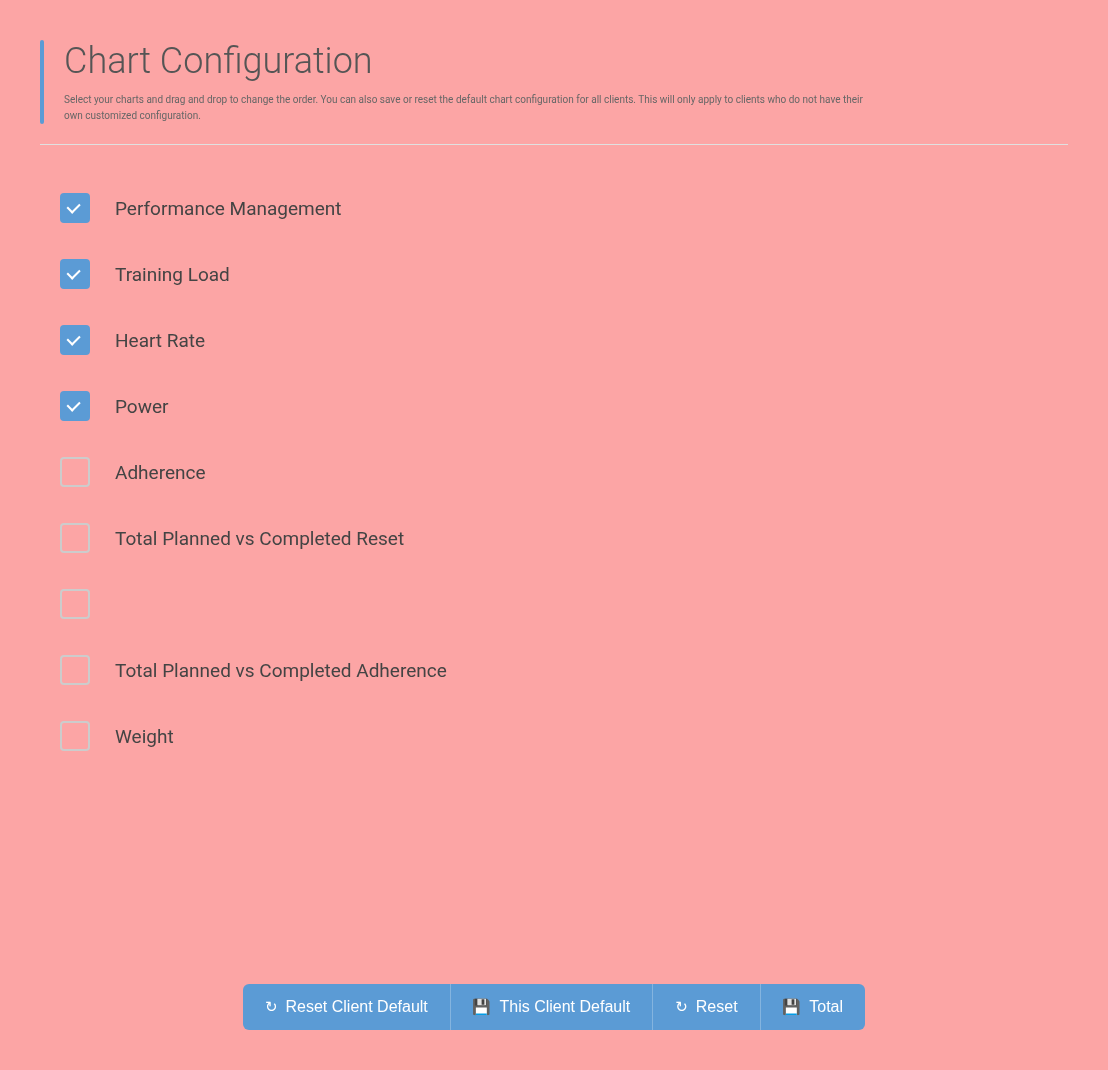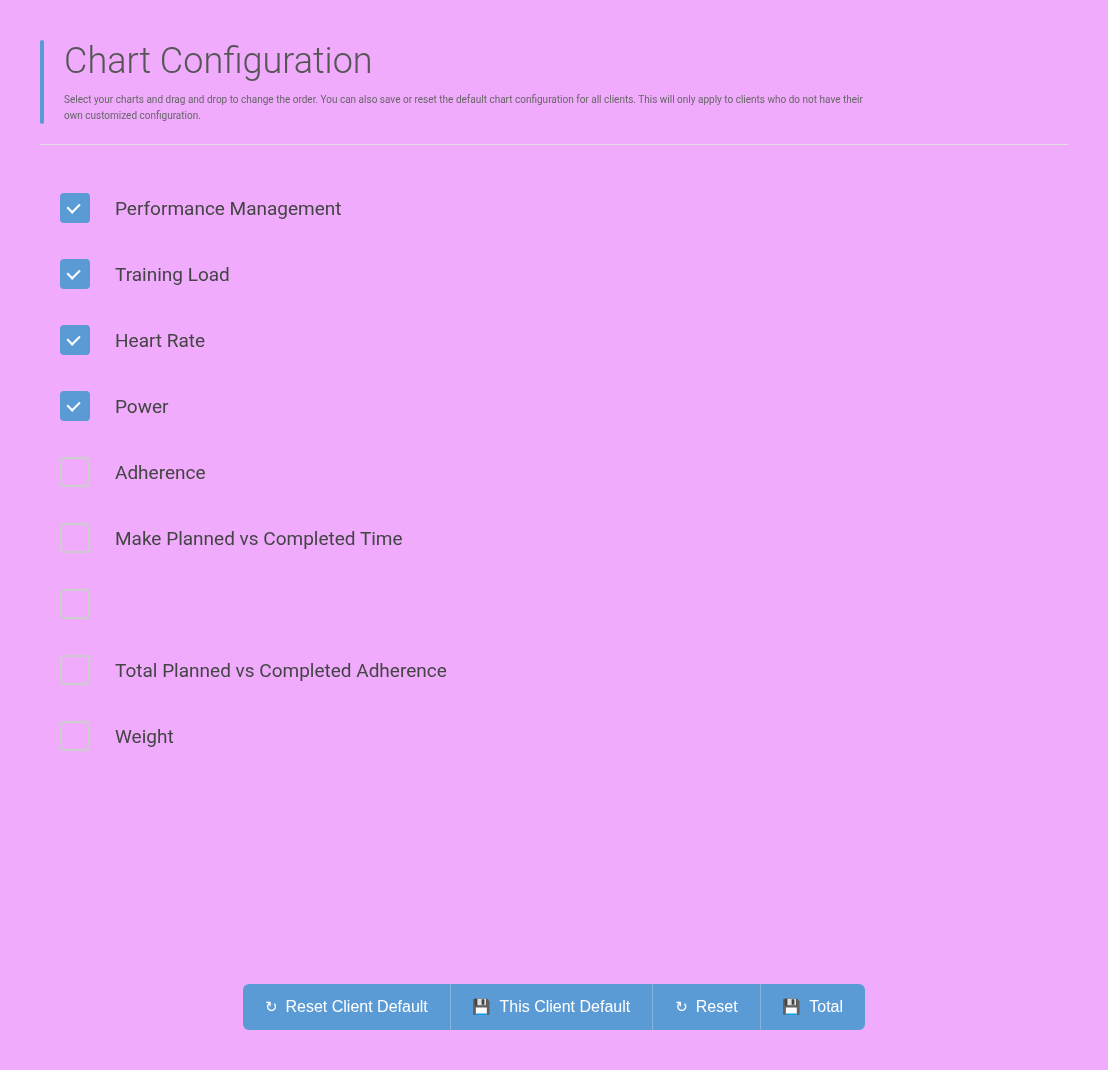--- a/index.html
+++ b/index.html
@@ -12,21 +12,21 @@
       font-family: -apple-system, BlinkMacSystemFont, 'Segoe UI', Roboto, sans-serif;
       background: #fff;
       color: #333;
       width: 1108px;
       min-height: 1070px;
     }
 
     .page-container {
       width: 1108px;
       min-height: 1070px;
-      background: #f0abfc;
+      background: #fca5a5;
       padding: 40px 40px 30px 40px;
       display: flex;
       flex-direction: column;
     }
 
     .header-section {
       display: flex;
       gap: 0;
       margin-bottom: 30px;
       padding-bottom: 20px;
@@ -172,21 +172,21 @@
       <div class="checklist-item">
         <div class="checkbox checked"></div>
         <span class="checkbox-label">Power</span>
       </div>
       <div class="checklist-item">
         <div class="checkbox"></div>
         <span class="checkbox-label">Adherence</span>
       </div>
       <div class="checklist-item">
         <div class="checkbox"></div>
-        <span class="checkbox-label">Make Planned vs Completed Time</span>
+        <span class="checkbox-label">Total Planned vs Completed Reset</span>
       </div>
       <div class="checklist-item">
         <div class="checkbox"></div>
       </div>
       <div class="checklist-item">
         <div class="checkbox"></div>
         <span class="checkbox-label">Total Planned vs Completed Adherence</span>
       </div>
       <div class="checklist-item">
         <div class="checkbox"></div>

